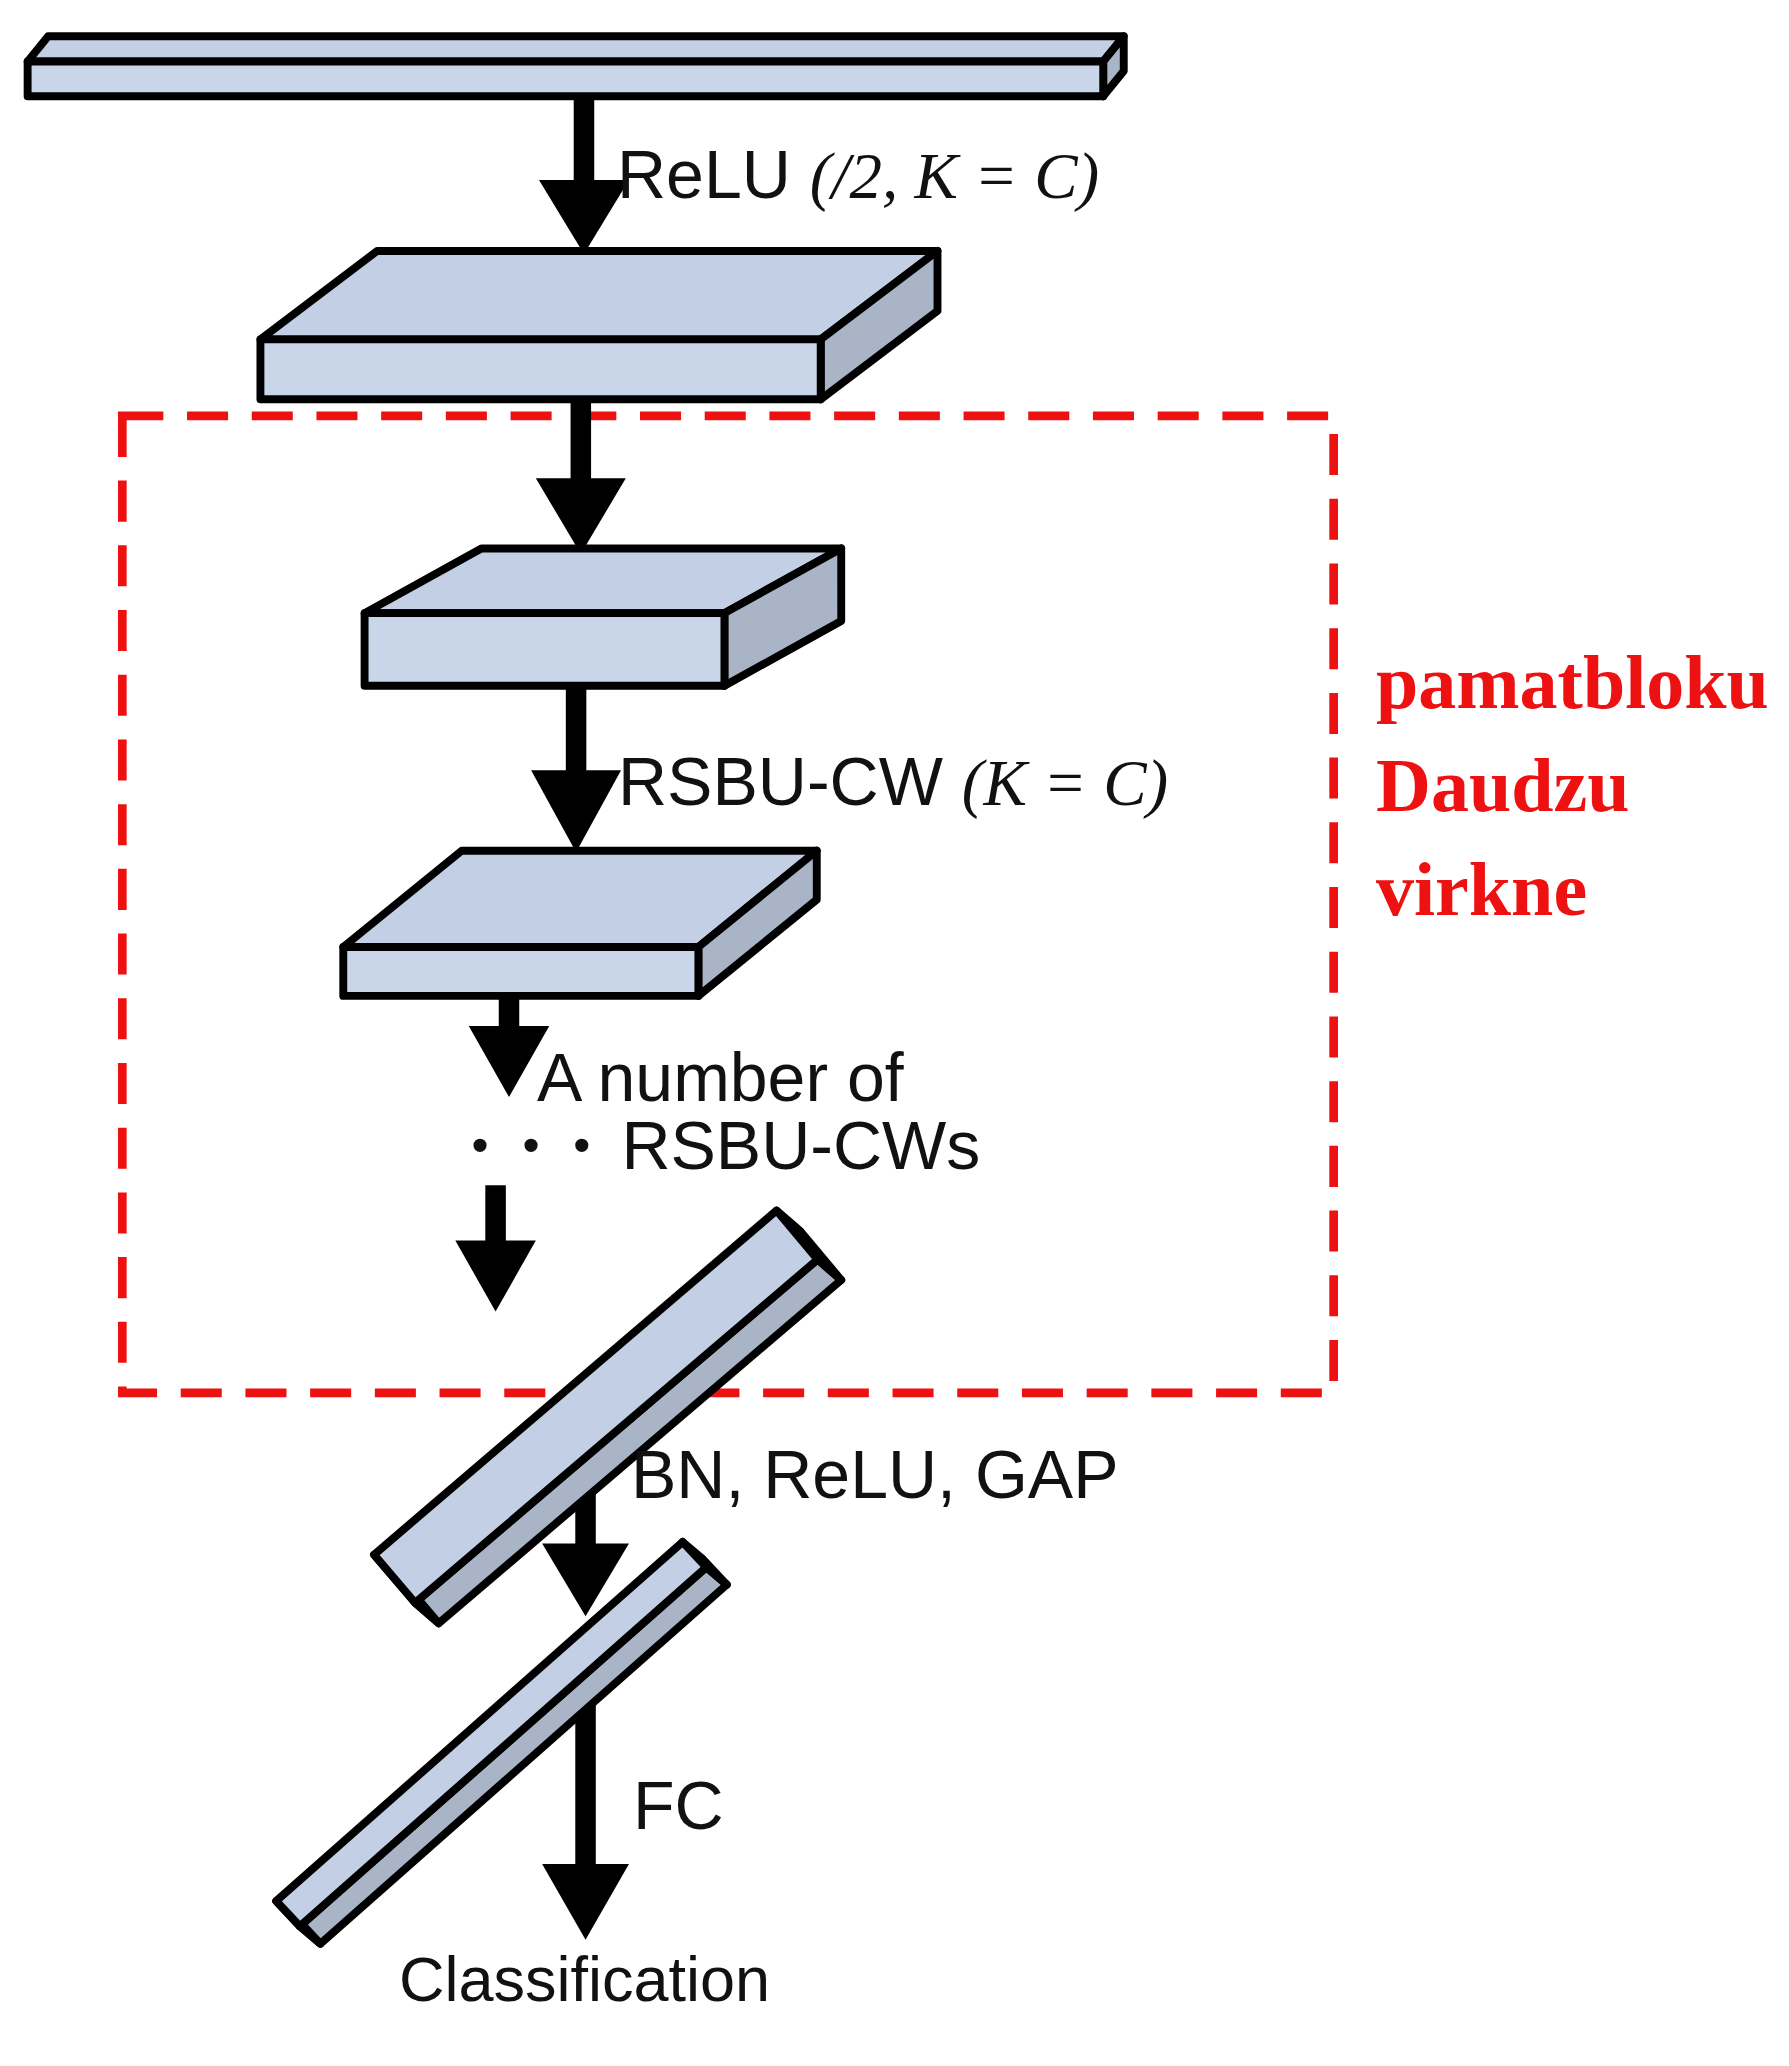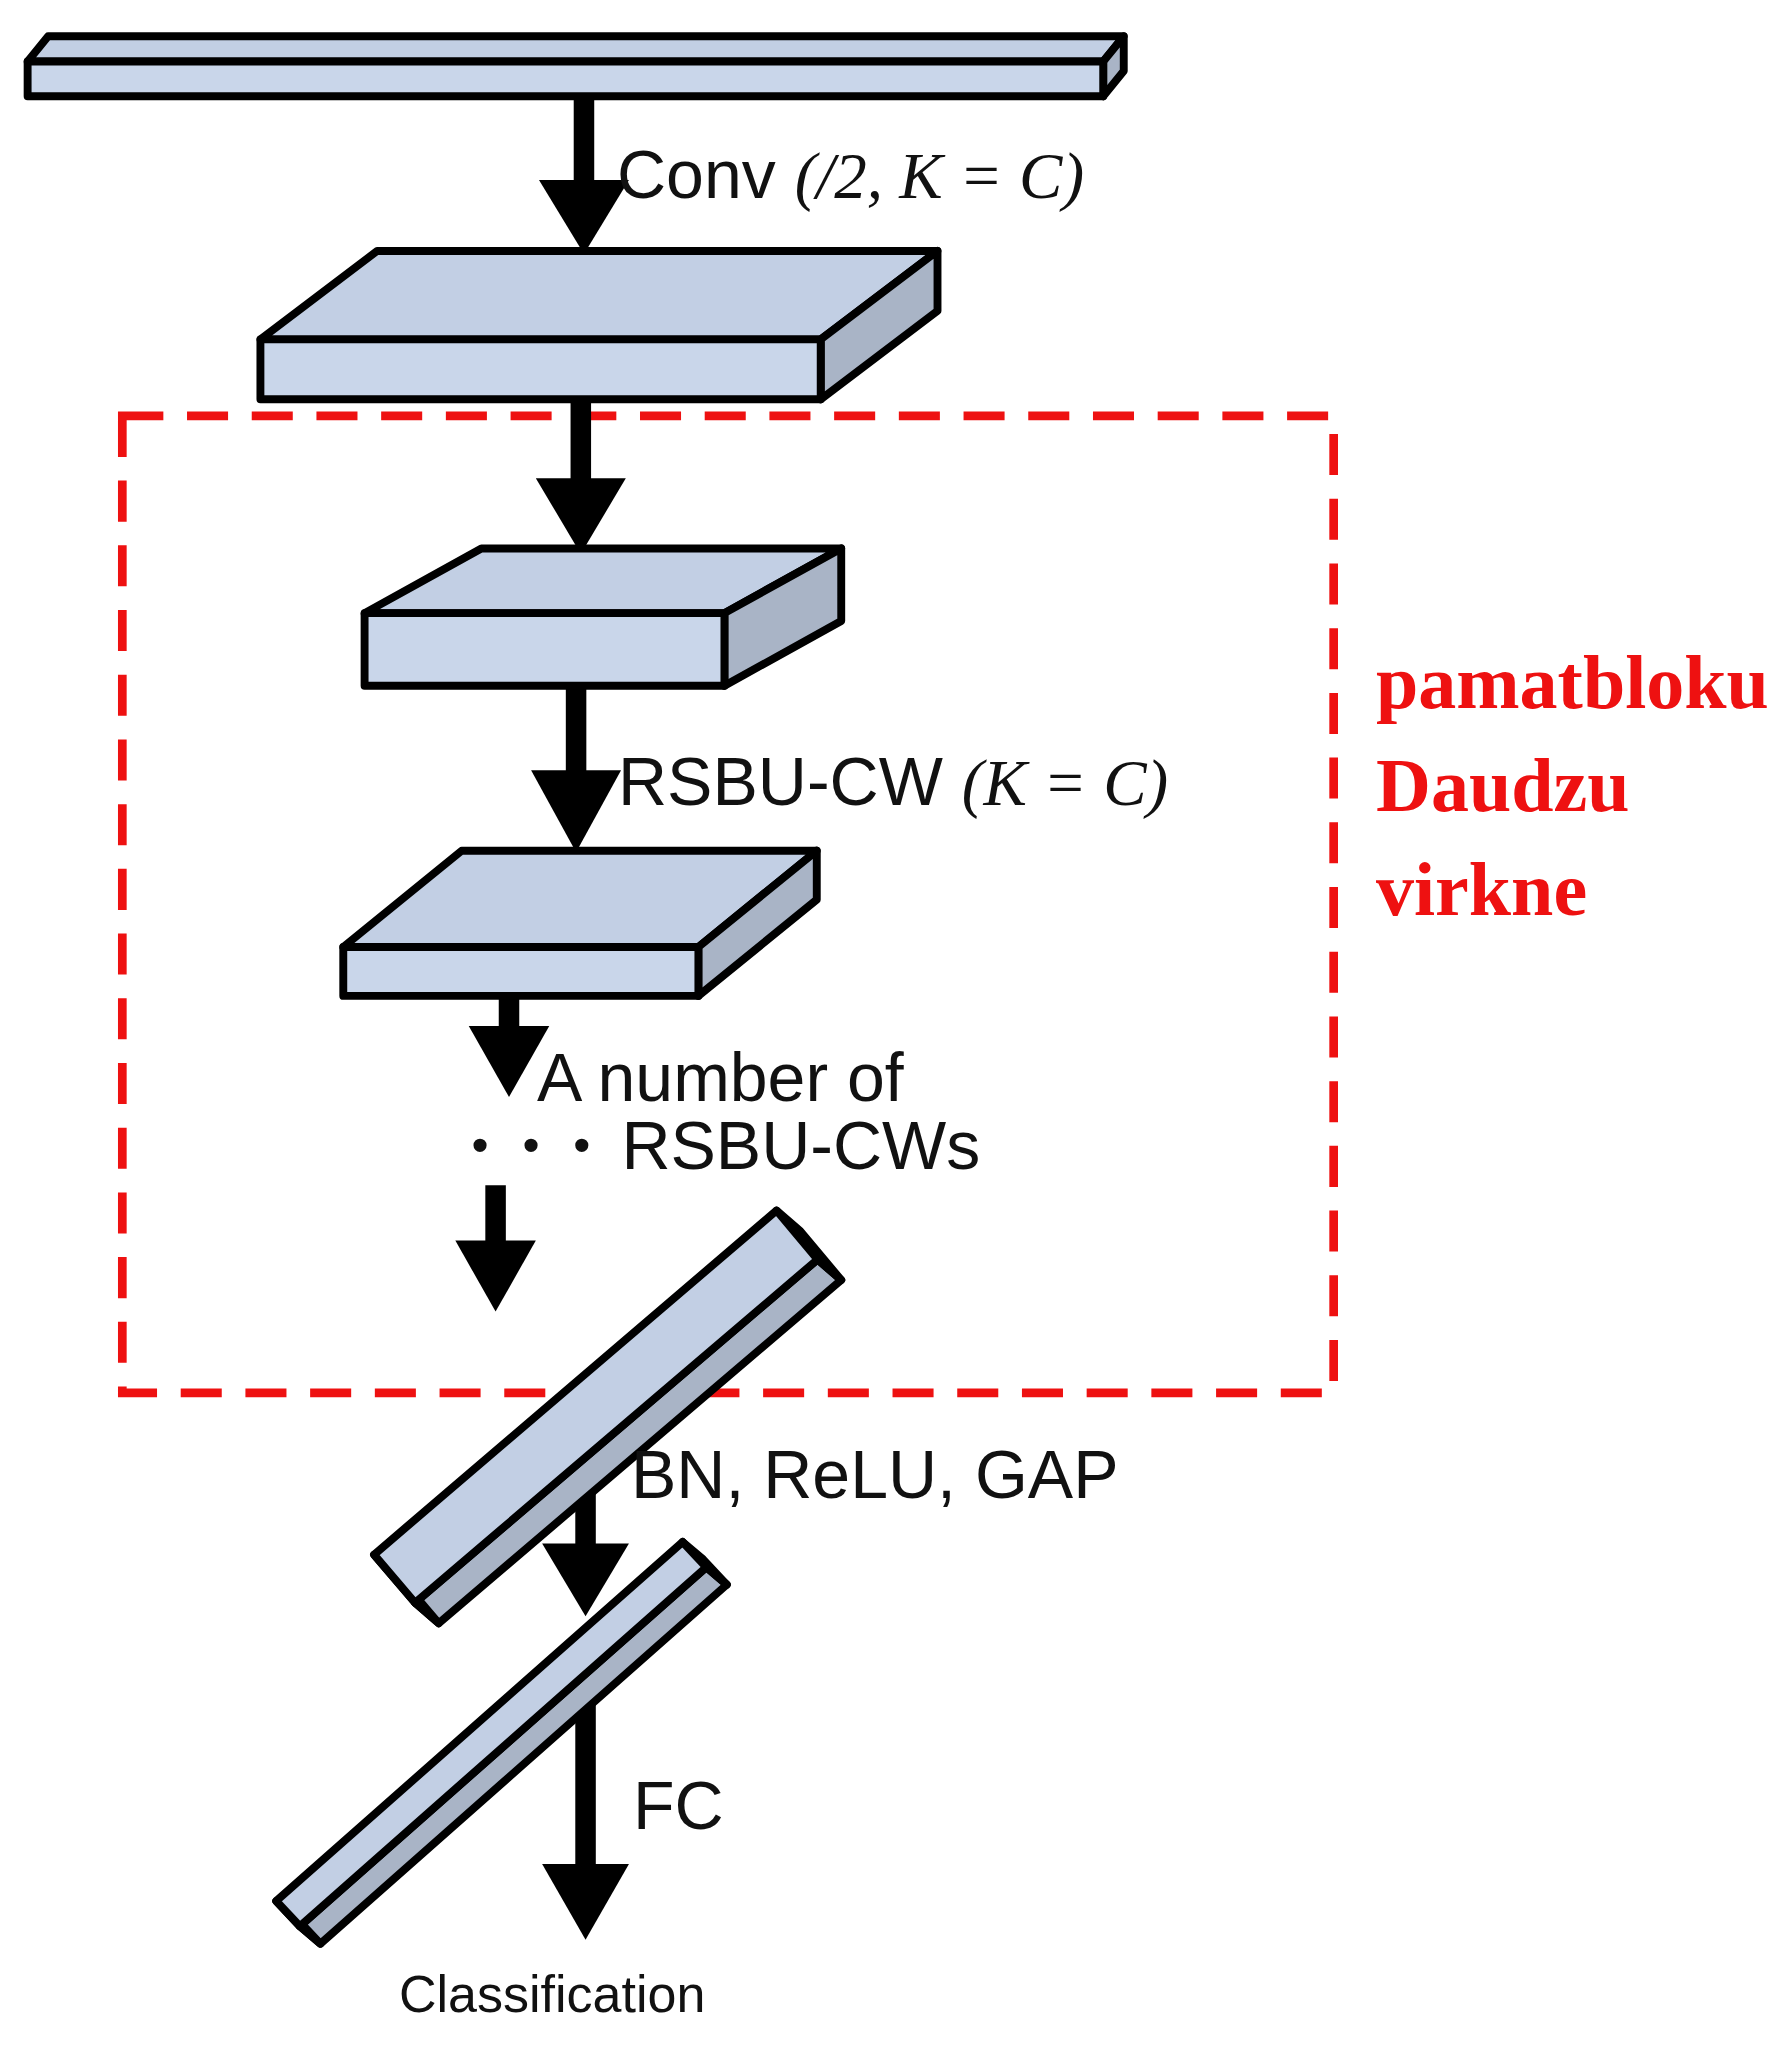--- a/index.html
+++ b/index.html
@@ -14,21 +14,21 @@
   .face-front{fill:var(--face-front);}
   .face-top{fill:var(--face-top);}
   .face-side{fill:var(--face-side);}
   .shaft{stroke:var(--outline);stroke-width:26;}
   .head{fill:var(--outline);stroke:none;}
   .dashed-box{fill:none;stroke:var(--red);stroke-width:11;stroke-dasharray:52 30;}
   .lbl{position:absolute;font-size:68px;line-height:1;white-space:nowrap;color:var(--text);}
   .lbl .math{font-family:"Liberation Serif", serif;font-style:italic;font-size:65px;}
   .stack-line2{display:flex;align-items:center;gap:20.5px;}
   .dots{font-size:46px;font-weight:bold;letter-spacing:11px;line-height:1;}
-  .classification{font-size:52px;margin-top:20px;}
+  .classification{font-size:63px;}
   .annotation{position:absolute;left:1376px;top:631px;font-family:"Liberation Serif", serif;
               font-weight:bold;font-size:76px;line-height:1.36;color:var(--red);white-space:nowrap;}
 </style>
 </head>
 <body>
 
 <div id="stage">
 
   <svg class="diagram-svg" viewBox="0 0 2267 2618">
 
@@ -102,21 +102,21 @@
 
     <g>
       <polygon class="face-side edge" points="380,2441 895,1986 921,2008 406,2463"></polygon>
       <polygon class="face-side edge" points="865,1954 895,1986 921,2008 891,1976"></polygon>
       <polygon class="face-front edge" points="350,2409 380,2441 406,2463 376,2431"></polygon>
       <polygon class="face-top edge" points="350,2409 865,1954 895,1986 380,2441"></polygon>
     </g>
   </svg>
 
   <div class="lbl" style="left:617px;top:140px">
-    <span>Conv </span><span class="math">(/2, K = C)</span>
+    <span>ReLU </span><span class="math">(/2, K = C)</span>
   </div>
 
 
   <div class="lbl" style="left:537px;top:1043px">A number of</div>
 
   <div class="lbl" style="left:618px;top:747px">
     <span>RSBU-CW </span><span class="math">(K = C)</span>
   </div>
 
   <div class="lbl stack-line2" style="left:472px;top:1111px">

